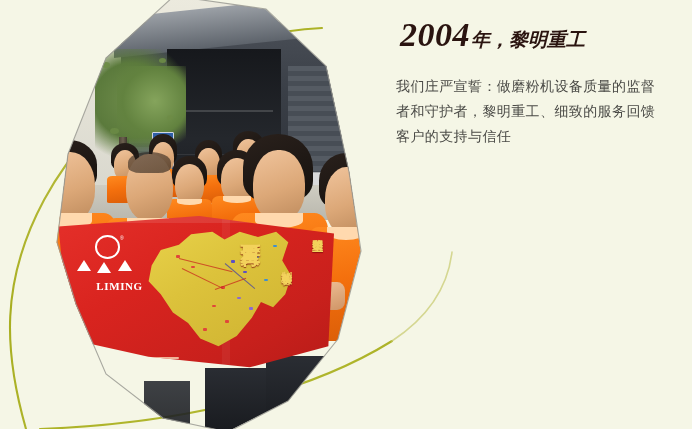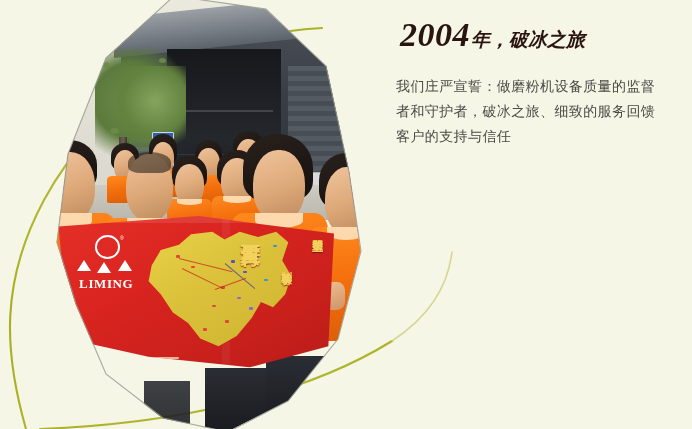--- a/index.html
+++ b/index.html
@@ -92,22 +92,22 @@
     -webkit-clip-path:polygon(2% 6%, 52% 0%, 100% 10%, 98% 74%, 70% 86%, 34% 80%, 6% 70%);
     clip-path:polygon(2% 6%, 52% 0%, 100% 10%, 98% 74%, 70% 86%, 34% 80%, 6% 70%);
     box-shadow:0 2px 6px rgba(0,0,0,.25);
   }
   .banner-fold{position:absolute;background:rgba(255,255,255,.10);}
   .lm-logo{position:absolute;left:6%;top:10%;width:26%;height:34%;}
   .lm-ring{position:absolute;left:34%;top:2%;width:30%;height:34%;
       border:2.5px solid #fff;border-radius:50%;}
   .lm-tri{position:absolute;width:0;height:0;border-left:7px solid transparent;
       border-right:7px solid transparent;border-bottom:11px solid #fff;}
-  .lm-text{position:absolute;left:0;bottom:2%;width:100%;text-align:center;
-      color:#fff;font-weight:bold;font-size:13px;letter-spacing:.6px;
+  .lm-text{position:absolute;left:0;bottom:2%;width:100%;text-align:right;
+      color:#fff;font-weight:bold;font-size:11px;letter-spacing:.6px;
       font-family:"Liberation Serif",serif;}
   .lm-reg{position:absolute;right:26%;top:2%;color:#fff;font-size:5px;}
 
   
   .map{position:absolute;left:33%;top:6%;width:54%;height:74%;}
   .map-body{position:absolute;inset:0;
       background:linear-gradient(150deg,#e8d24a 0%,#dcc23b 40%,#cdb130 100%);
       -webkit-clip-path:polygon(4% 30%,10% 18%,22% 14%,30% 6%,44% 4%,52% 10%,62% 4%,74% 8%,86% 4%,94% 12%,90% 26%,96% 38%,92% 52%,84% 62%,76% 58%,70% 70%,60% 84%,48% 92%,36% 86%,28% 74%,18% 66%,10% 52%,2% 42%);
       clip-path:polygon(4% 30%,10% 18%,22% 14%,30% 6%,44% 4%,52% 10%,62% 4%,74% 8%,86% 4%,94% 12%,90% 26%,96% 38%,92% 52%,84% 62%,76% 58%,70% 70%,60% 84%,48% 92%,36% 86%,28% 74%,18% 66%,10% 52%,2% 42%);}
   .mdot{position:absolute;width:4px;height:2.5px;border-radius:1px;}
@@ -336,20 +336,20 @@
       </div>
     </div>
 
     <svg class="poly-outline" viewBox="0 0 380 440" width="380" height="440" preserveAspectRatio="none" aria-hidden="true">
       <polygon points="182,0 274,13 334,70 357,176 369,255 346,343 296,405 236,436 171,422 114,378 84,308 65,246 76,158 114,62" fill="none" stroke="#9a9a93" stroke-width="1.1" opacity=".85"></polygon>
     </svg>
   </div>
 
   <div class="text-col">
     <h1 class="headline">
-      <span class="yr">2004</span><span class="cn">年，破冰之旅</span>
+      <span class="yr">2004</span><span class="cn">年，黎明重工</span>
     </h1>
     <div class="body-copy">
-      <p>我们庄严宣誓：做磨粉机设备质量的监督者和守护者，破冰之旅、细致的服务回馈客户的支持与信任</p>
+      <p>我们庄严宣誓：做磨粉机设备质量的监督者和守护者，黎明重工、细致的服务回馈客户的支持与信任</p>
     </div>
   </div>
 
 </div>
 
 </body></html>

